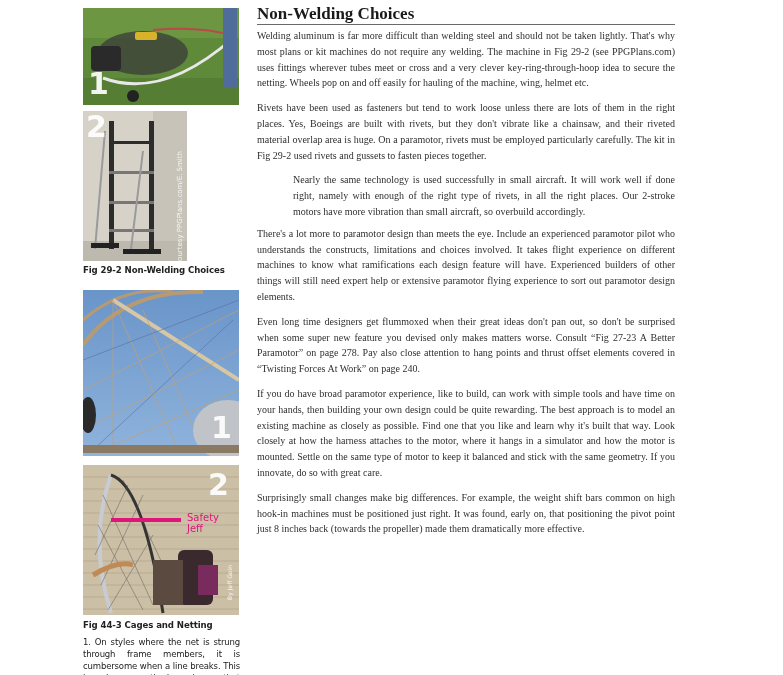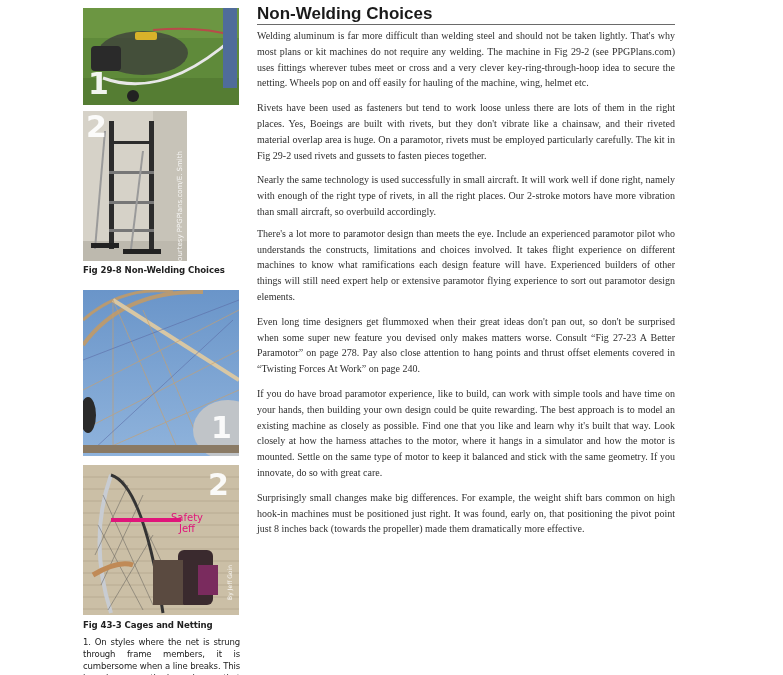--- a/index.html
+++ b/index.html
@@ -16,21 +16,21 @@
     font-size: 8.6px; font-weight: bold; color: #222; letter-spacing: -0.1px;
   }
   .side-note {
     position: absolute; left: 83px; top: 636px; width: 157px;
     font-family: "DejaVu Sans", "Liberation Sans", sans-serif;
     font-size: 8.5px; line-height: 12px; color: #222; text-align: justify;
     letter-spacing: -0.15px;
   }
   .main { position: absolute; left: 257px; top: 4px; width: 418px; }
   h2 {
-    font-family: Liberation Sans, sans-serif;
+    font-family: Liberation Serif, serif;
     font-size: 17px; font-weight: bold; color: #1a1a1a;
     margin: 0; padding: 0 0 0 0; line-height: 20px;
     border-bottom: 1.5px solid #6a6a6a;
   }
   p {
     margin: 0 0 9px 0;
     font-size: 10px; line-height: 15.8px; text-align: justify;
     color: #2f2f2f;
   }
   .h-first { margin-bottom: 3px; }
@@ -81,21 +81,21 @@
     <rect x="26" y="118" width="45" height="3" fill="#777"></rect>
     <path d="M22 20 L12 138" stroke="#9a9a9a" stroke-width="2"></path>
     <path d="M60 40 L48 138" stroke="#9a9a9a" stroke-width="2"></path>
     <rect x="8" y="132" width="28" height="5" fill="#222"></rect>
     <rect x="40" y="138" width="38" height="5" fill="#222"></rect>
   </svg>
   <span class="big-num" style="left:3px; top:-2px;">2</span>
   <span class="credit" style="left:93px; top:40px;">Courtesy PPGPlans.com/E. Smith</span>
 </div>
 
-<div class="caption" style="top:265px;">Fig 29-8 Non-Welding Choices</div>
+<div class="caption" style="top:265px;">Fig 29-2 Non-Welding Choices</div>
 
 <div class="photo" style="left:83px; top:290px; width:156px; height:166px;">
   <svg viewBox="0 0 156 166" preserveAspectRatio="none">
     <defs>
       <linearGradient id="sky" x1="0" y1="0" x2="0" y2="1">
         <stop offset="0" stop-color="#6a95c9"></stop>
         <stop offset="1" stop-color="#8fb3dc"></stop>
       </linearGradient>
     </defs>
     <rect width="156" height="166" fill="url(#sky)"></rect>
@@ -148,34 +148,34 @@
       <line x1="40" y1="15" x2="80" y2="100"></line>
         <line x1="45" y1="20" x2="12" y2="90"></line>
     </g>
     <rect x="95" y="85" width="35" height="55" rx="6" fill="#3a2a2e"></rect>
     <rect x="115" y="100" width="20" height="30" fill="#7a2b5e"></rect>
     <rect x="70" y="95" width="30" height="45" fill="#5a4a40"></rect>
     <path d="M10 110 Q35 95 50 100" stroke="#c08a56" stroke-width="5" fill="none"></path>
     <rect x="28" y="53" width="70" height="4" fill="#e0157a"></rect>
   </svg>
   <span class="big-num" style="left:125px; top:2px;">2</span>
-  <span class="annot" style="left:88px; top:47px;text-align:center;">
+  <span class="annot" style="left:104px; top:47px;">
     <span>Safety</span><br>
     <span>Jeff</span>
   </span>
   <span class="credit" style="left:143px; top:100px; font-size:6px;">By Jeff Goin</span>
 </div>
 
-<div class="caption" style="top:620px;">Fig 43-3 Cages and Netting</div>
+<div class="caption" style="top:620px;">Fig 44-3 Cages and Netting</div>
 <div class="side-note">1. On styles where the net is strung through frame members, it is cumbersome when a line breaks. This ingenious method solves that problem</div>
 
 <div class="main">
   <h2 class="h-first">Non-Welding Choices</h2>
   <p>Welding aluminum is far more difficult than welding steel and should not be taken lightly. That's why most plans or kit machines do not require any welding. The machine in Fig 29-2 (see PPGPlans.com) uses fittings wherever tubes meet or cross and a very clever key-ring-through-hoop idea to secure the netting. Wheels pop on and off easily for hauling of the machine, wing, helmet etc.</p>
   <p>Rivets have been used as fasteners but tend to work loose unless there are lots of them in the right places. Yes, Boeings are built with rivets, but they don't vibrate like a chainsaw, and their riveted material overlap area is huge. On a paramotor, rivets must be employed particularly carefully. The kit in Fig 29-2 used rivets and gussets to fasten pieces together.</p>
-  <p style="margin-bottom:6px;">Nearly the same technology is used successfully in small aircraft. It will work well if done right, namely with enough of the right type of rivets, in all the right places. Our 2-stroke motors have more vibration than small aircraft, so overbuild accordingly.</p>
+  <p style="margin-bottom:6px;margin-left:36px;">Nearly the same technology is used successfully in small aircraft. It will work well if done right, namely with enough of the right type of rivets, in all the right places. Our 2-stroke motors have more vibration than small aircraft, so overbuild accordingly.</p>
 
   <p>There's a lot more to paramotor design than meets the eye. Include an experienced paramotor pilot who understands the constructs, limitations and choices involved. It takes flight experience on different machines to know what ramifications each design feature will have. Experienced builders of other things will still need expert help or extensive paramotor flying experience to sort out paramotor design elements.</p>
   <p>Even long time designers get flummoxed when their great ideas don't pan out, so don't be surprised when some super new feature you devised only makes matters worse. Consult “Fig 27-23 A Better Paramotor” on page 278. Pay also close attention to hang points and thrust offset elements covered in “Twisting Forces At Work” on page 240.</p>
   <p>If you do have broad paramotor experience, like to build, can work with simple tools and have time on your hands, then building your own design could be quite rewarding. The best approach is to model an existing machine as closely as possible. Find one that you like and learn why it's built that way. Look closely at how the harness attaches to the motor, where it hangs in a simulator and how the motor is mounted. Settle on the same type of motor to keep it balanced and stick with the same geometry. If you innovate, do so with great care.</p>
   <p>Surprisingly small changes make big differences. For example, the weight shift bars common on high hook-in machines must be positioned just right. It was found, early on, that positioning the pivot point just 8 inches back (towards the propeller) made them dramatically more effective.</p>
 
 </div>
 
 </body></html>

